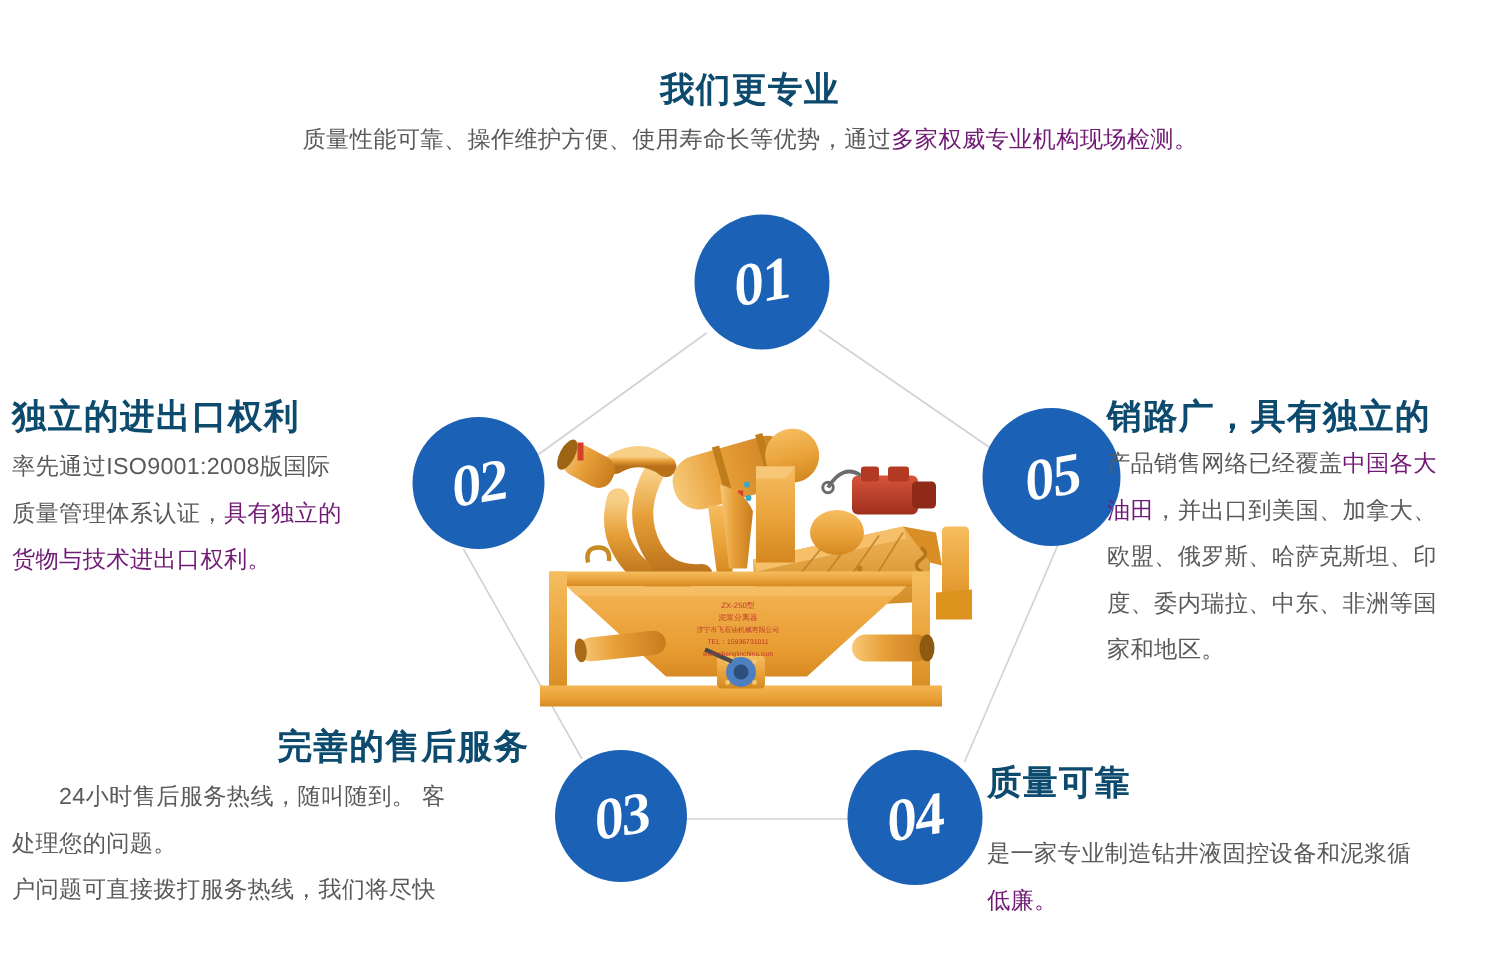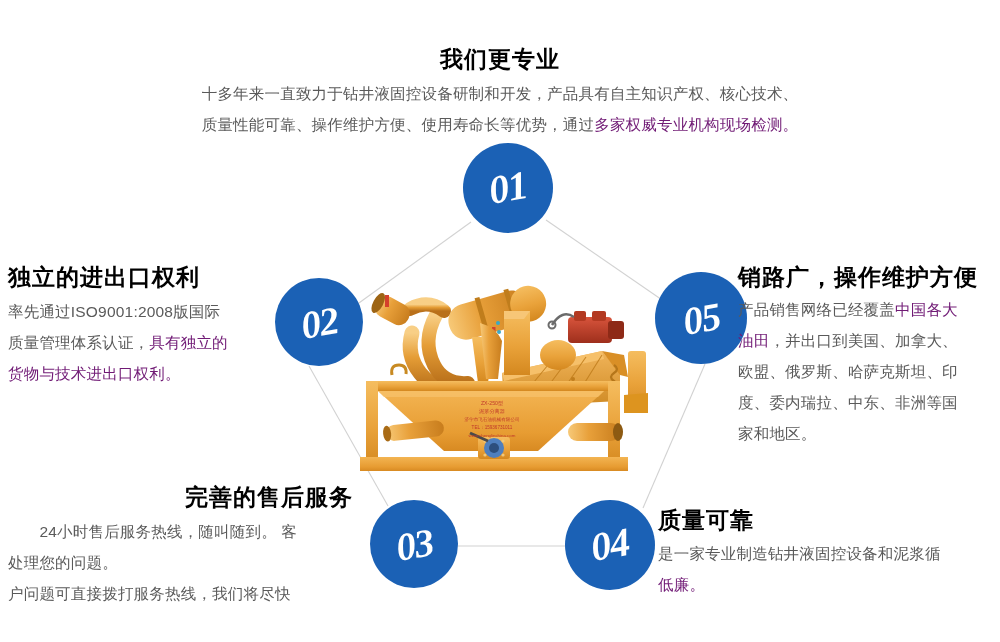--- a/index.html
+++ b/index.html
@@ -36,21 +36,21 @@
   #c2{left:275px;top:278px;width:88px;height:88px;}
   #c5{left:655px;top:272px;width:92px;height:92px;}
   #c3{left:370px;top:500px;width:88px;height:88px;}
   #c4{left:565px;top:500px;width:90px;height:90px;}
   #c1 .num,#c4 .num{font-size:40px;}
   #c2 .num,#c3 .num,#c5 .num{font-size:39px;}
 
   
   .blk{position:absolute;}
   .hd{
-    color:#000000;
+    color:#0c4a6e;
     font-weight:700;
     font-size:23px;
     line-height:30px;
     letter-spacing:1px;
     white-space:nowrap;
   }
   .bd{
     color:#5a5a5a;
     font-size:15.5px;
     line-height:31px;
@@ -72,21 +72,21 @@
   #blk5{left:738px;top:262px;width:258px;text-align:left;}
   #blk5 .hd{margin-bottom:2px;}
 
   
   #blk3{left:8px;top:482px;width:345px;}
   #blk3 .hd{text-align:right;margin-bottom:4px;}
   #blk3 .bd{text-align:left;}
 
   
   #blk4{left:658px;top:506px;width:340px;}
-  #blk4 .hd{margin-bottom:2px;font-family:Liberation Serif, serif;}
+  #blk4 .hd{margin-bottom:18px;}
 
   
   #machine{position:absolute;left:352px;top:255px;width:300px;height:225px;}
 </style>
 </head>
 <body>
 
 <div id="stage">
 
   <svg id="pentagon" viewBox="0 0 1000 642">
@@ -275,21 +275,20 @@
     <span class="num">04</span>
   </div>
 
   <div class="num-circle" id="c5">
     <span class="num">05</span>
   </div>
 
   <div class="blk" id="blk1">
     <div class="hd">我们更专业</div>
     <div class="bd">
-      <div>十多年来一直致力于钻井液固控设备研制和开发，产品具有自主知识产权、核心技术、</div>
       <div><span>质量性能可靠、操作维护方便、使用寿命长等优势，通过</span><span class="hi">多家权威专业机构现场检测。</span></div>
     </div>
   </div>
 
   <div class="blk" id="blk2">
     <div class="hd">独立的进出口权利</div>
     <div class="bd">
       <div>率先通过ISO9001:2008版国际</div>
       <div><span>质量管理体系认证，</span><span class="hi">具有独立的</span></div>
       <div class="hi">货物与技术进出口权利。</div>
@@ -307,21 +306,21 @@
 
   <div class="blk" id="blk4">
     <div class="hd">质量可靠</div>
     <div class="bd">
       <div>是一家专业制造钻井液固控设备和泥浆循</div>
       <div class="hi">低廉。</div>
     </div>
   </div>
 
   <div class="blk" id="blk5">
-    <div class="hd">销路广，操作维护方便</div>
+    <div class="hd">销路广，具有独立的</div>
     <div class="bd">
       <div><span>产品销售网络已经覆盖</span><span class="hi">中国各大</span></div>
       <div><span class="hi">油田</span><span>，并出口到美国、加拿大、</span></div>
       <div>欧盟、俄罗斯、哈萨克斯坦、印</div>
       <div>度、委内瑞拉、中东、非洲等国</div>
       <div>家和地区。</div>
     </div>
   </div>
 
 </div>

